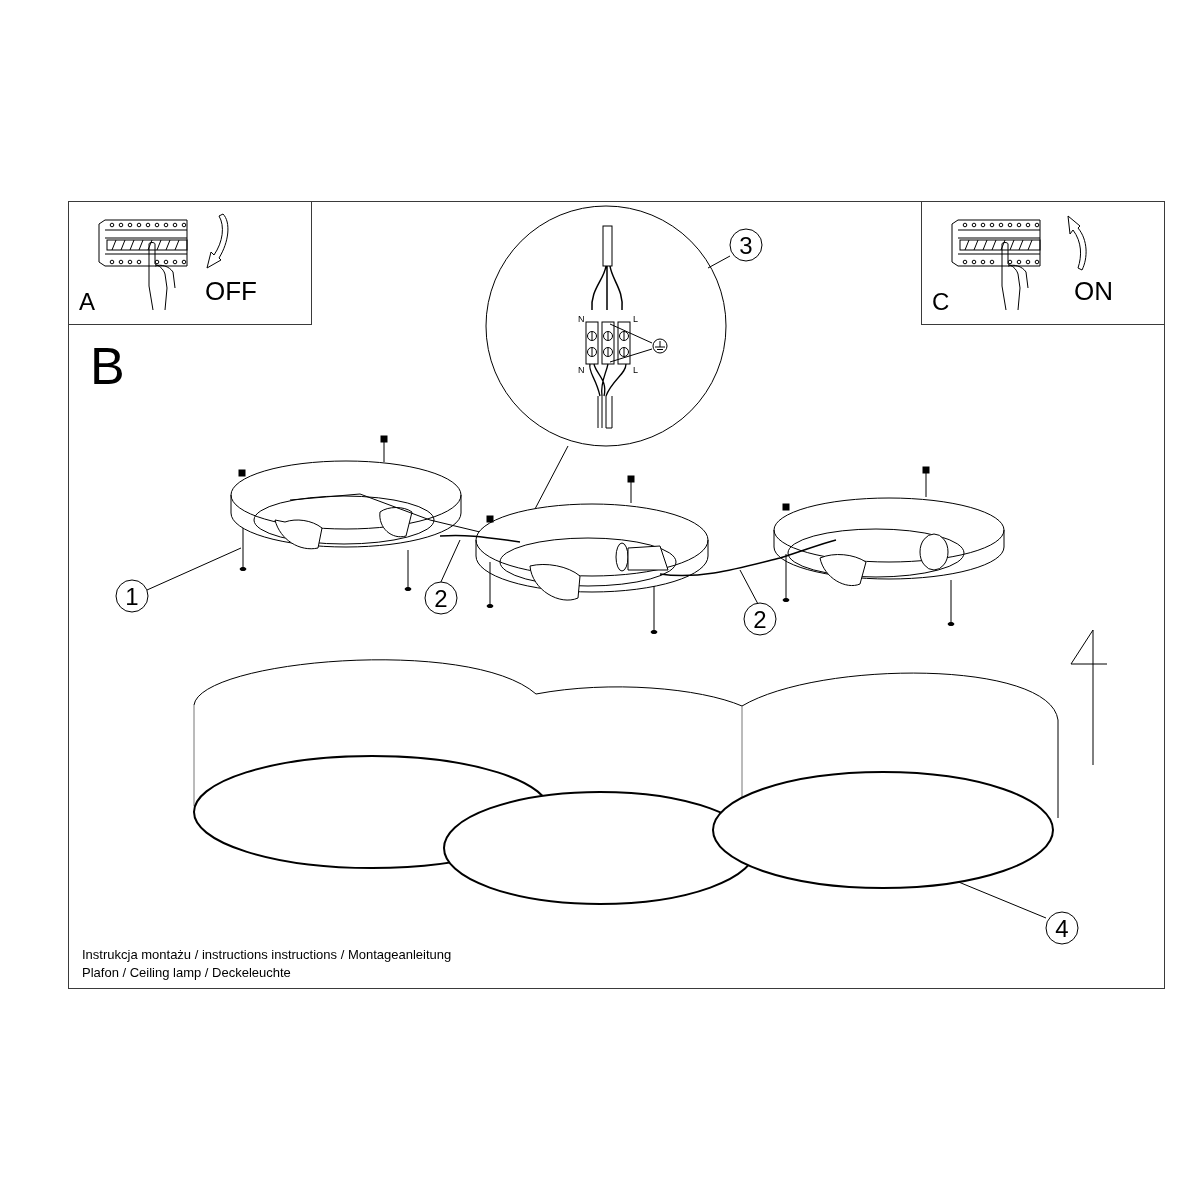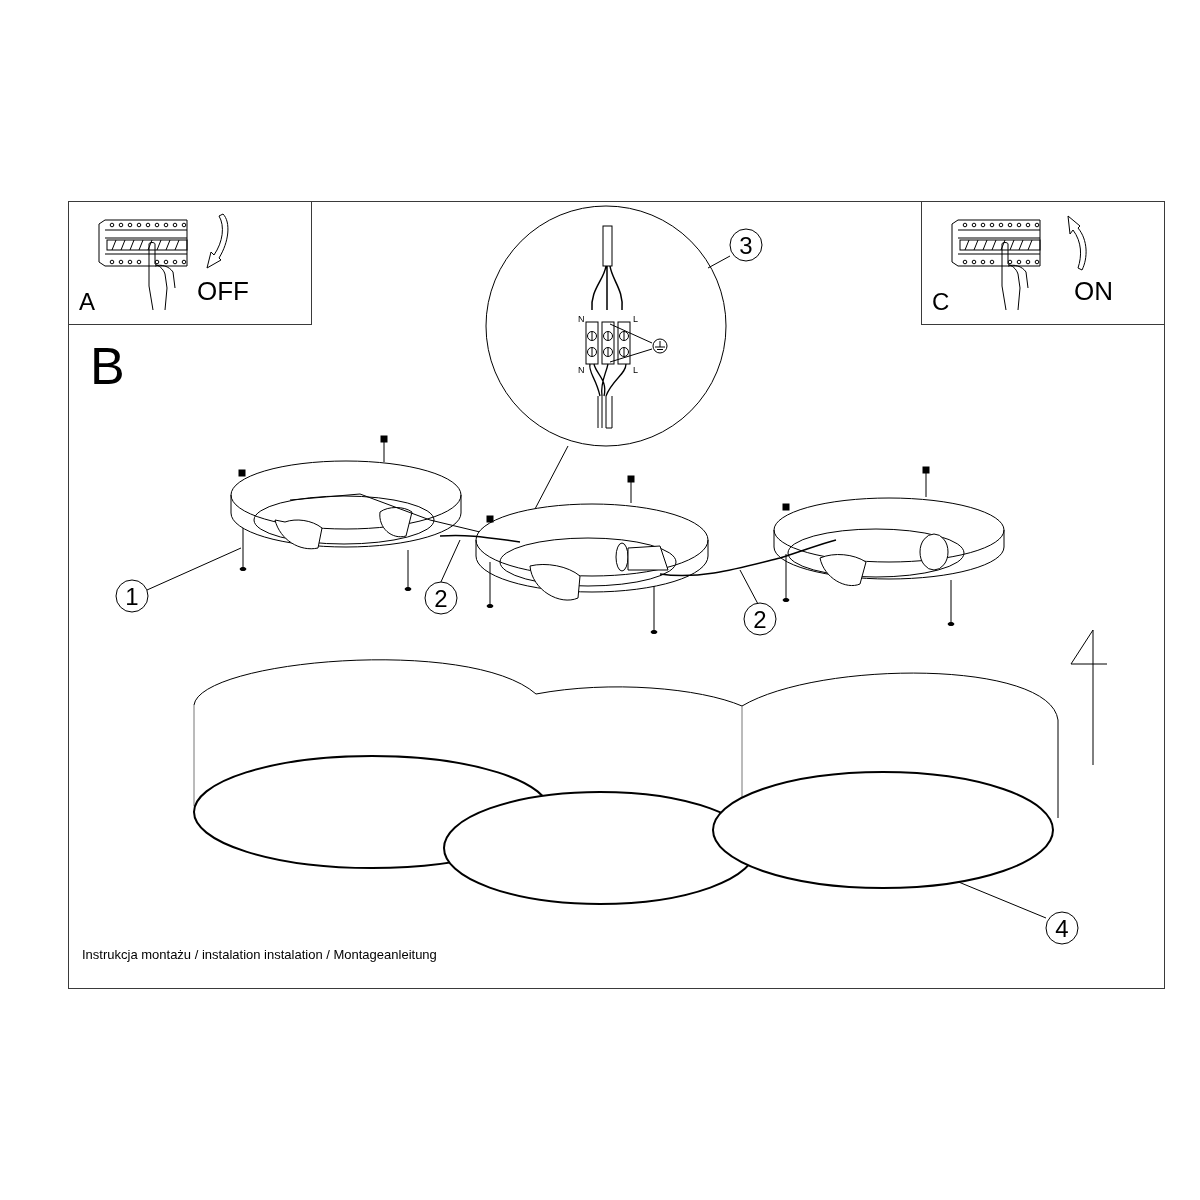--- a/index.html
+++ b/index.html
@@ -46,21 +46,21 @@
           <circle cx="106" cy="60" r="1.8"></circle>
           <circle cx="115" cy="60" r="1.8"></circle>
       </g>
       <path d="M47 38 l-4 10 M56 38 l-4 10 M65 38 l-4 10 M74 38 l-4 10 M83 38 l-4 10 M92 38 l-4 10 M101 38 l-4 10 M110 38 l-4 10"></path>
       <path d="M80 42 C 80 40, 86 40, 86 42 L86 62 C 90 64, 94 66, 96 72 L98 86 L96 108 M80 42 L80 84 L84 108"></path>
       <path d="M86 64 C 92 62, 100 64, 104 70 L106 86"></path>
       <path d="M154 12 C 162 20, 160 40, 150 56 L152 58 L138 66 L142 50 L145 53 C 154 40, 156 24, 150 14 Z"></path>
     </g>
   </svg>
   <span class="panel-letter">A</span>
-  <span class="panel-state" style="left:128px;top:74px">OFF</span>
+  <span class="panel-state" style="left:136px;top:74px">OFF</span>
 </div>
 
 <div class="panel panel-c">
   <svg width="244" height="124" style="position:absolute;left:0;top:0">
     <g fill="none" stroke="#000" stroke-width="1">
       <path d="M30 22 L36 18 L118 18 L118 64 L36 64 L30 60 Z"></path>
       <line x1="36" y1="28" x2="118" y2="28"></line>
       <line x1="36" y1="36" x2="118" y2="36"></line>
       <rect x="38" y="38" width="80" height="10"></rect>
       <line x1="36" y1="52" x2="118" y2="52"></line>
@@ -214,14 +214,15 @@
   <g font-family="Liberation Sans, sans-serif" font-size="24" fill="#000" text-anchor="middle">
     <text x="746" y="254">3</text>
     <text x="132" y="605">1</text>
     <text x="441" y="607">2</text>
     <text x="760" y="628">2</text>
     <text x="1062" y="937">4</text>
   </g>
 </svg>
 
 <div class="footer">
-  <div>Instrukcja montażu / instalation instalation / Montageanleitung</div>
+  <div>Instrukcja montażu / instructions instructions / Montageanleitung</div>
+  <div>Plafon / Ceiling lamp / Deckeleuchte</div>
 </div>
 
 </body></html>

